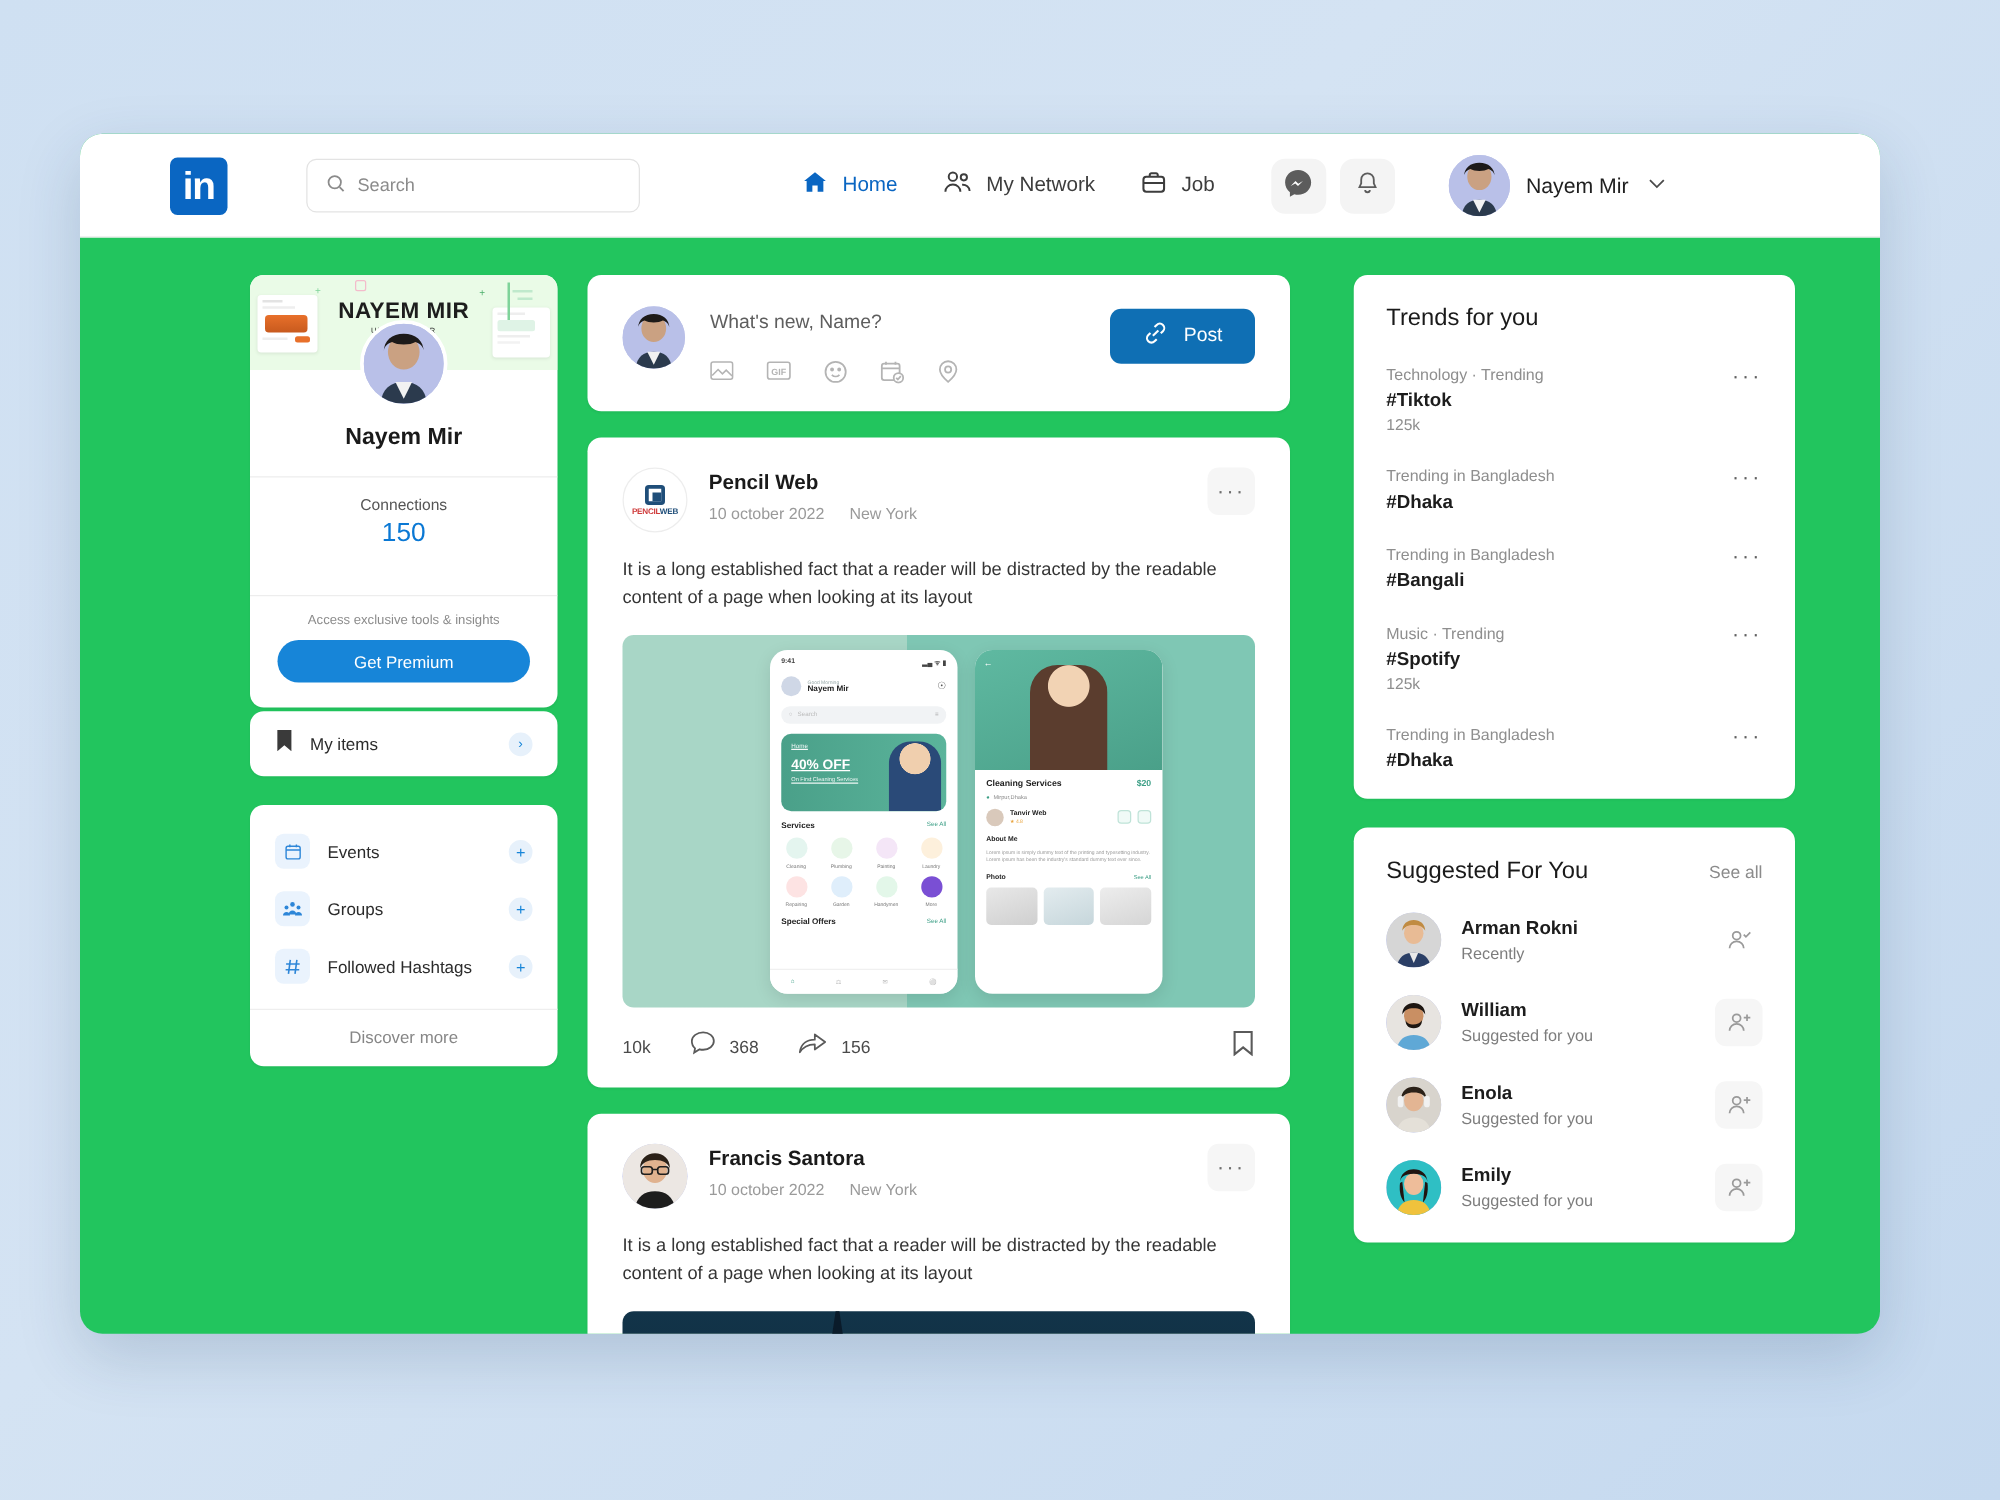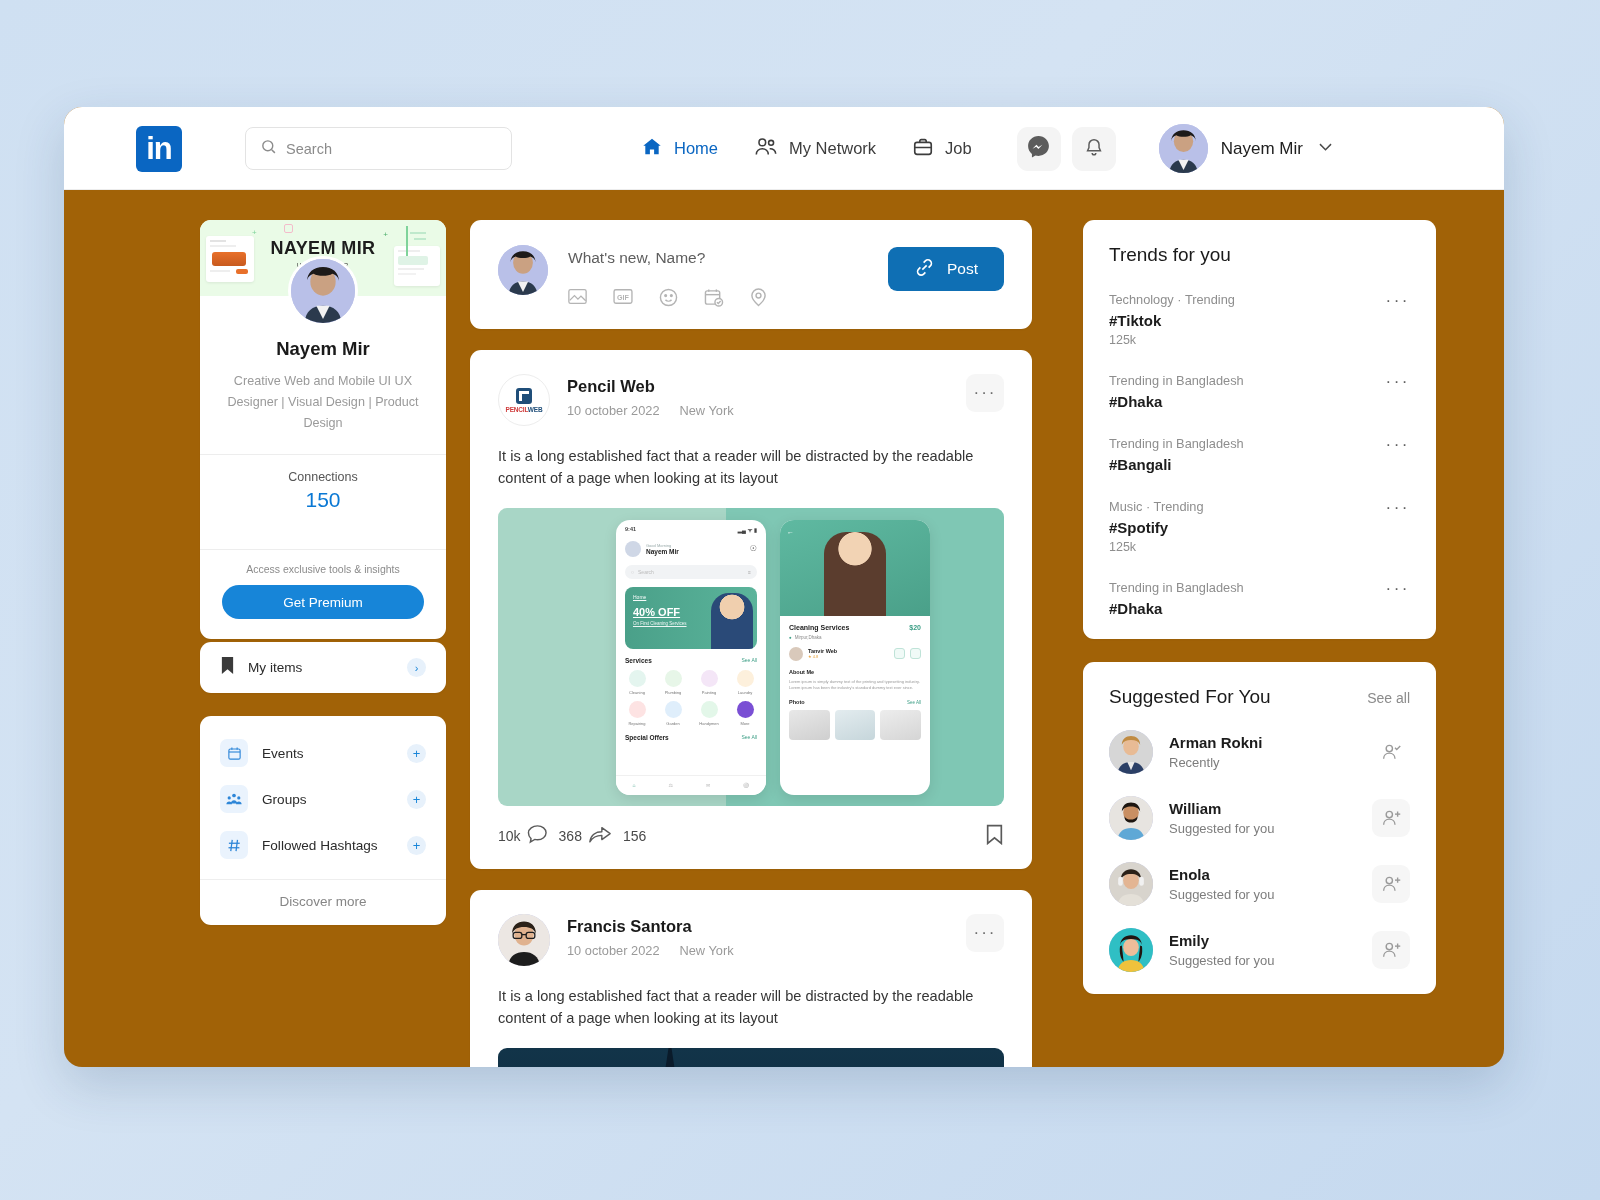--- a/index.html
+++ b/index.html
@@ -11,21 +11,21 @@
   body {
     background: linear-gradient(135deg, #cfe0f2 0%, #d4e3f3 40%, #c5d9ef 100%);
     display: flex; align-items: flex-start; justify-content: center;
   }
 
   
   .window {
     position: absolute;
     left: 64px; top: 107px;
     width: 1440px; height: 960px;
-    background: #a16207;
+    background: #22c55e;
     border-radius: 18px;
     overflow: hidden;
     box-shadow: 0 18px 50px rgba(30,60,100,.18);
   }
 
   
   .header {
     height: 83px;
     background: #ffffff;
     display: flex; align-items: center;
@@ -307,21 +307,21 @@
   .mk-prov .pn { font-size:5.5px;font-weight:bold;color:#222; }
   .mk-prov .pr { font-size:4px;color:#e8a33d; }
   .mk-prov .sp { flex:1; }
   .mk-prov .bx { width:11px;height:11px;border:1px solid #bfe3d8;border-radius:3px;background:#f0faf7; }
   .mk-about { font-size:5.5px;font-weight:bold;color:#222;margin-top:8px; }
   .mk-lorem { font-size:4px;color:#9a9a9a;line-height:1.6;margin-top:4px; }
   .mk-photos { display:flex; gap:5px; margin-top:5px; }
   .mk-ph { flex:1; height:30px; border-radius:4px; }
 
   .post-actions {
-    display: flex; align-items: center; gap: 6px;
+    display: flex; align-items: center; gap: 31px;
     padding: 18px 0 20px;
   }
   .pa-item { display: flex; align-items: center; gap: 11px; cursor: pointer; color: #5a5a5a; }
   .pa-num { font-size: 14px; color: #4a4a4a; }
   .pa-spacer { flex: 1; }
 
   
   .panel { padding: 24px 26px 22px; }
   .panel-title { font-size: 19px; font-weight: normal; color: #1a1a1a; }
   .panel-head { display: flex; align-items: baseline; justify-content: space-between; }
@@ -486,21 +486,20 @@
               <rect width="48" height="48" fill="#b9c0e8"></rect>
               <ellipse cx="24" cy="17" rx="9.5" ry="10.5" fill="#caa182"></ellipse>
               <path d="M12 17c0-7 5-11 12-11s12 4 12 11c0-3-2-5-5-6-3 2-11 2-14 0-3 1-5 3-5 6z" fill="#1d1a19"></path>
               <path d="M10 48c1-9 6-13 14-13s13 4 14 13z" fill="#2b3a4d"></path>
               <path d="M19 35h10l-5 10z" fill="#f2f2f2"></path>
             </svg>
           </div>
         </div>
 
         <div class="prof-name">Nayem Mir</div>
-        <div class="prof-bio">Creative Web and Mobile UI UX Designer | Visual Design | Product Design</div>
         <div class="prof-divider"></div>
 
         <div class="stats">
           <div class="stat">
             <div class="stat-label">Connections</div>
             <div class="stat-value blue">150</div>
           </div>
         </div>
         <div class="prof-divider"></div>
 

